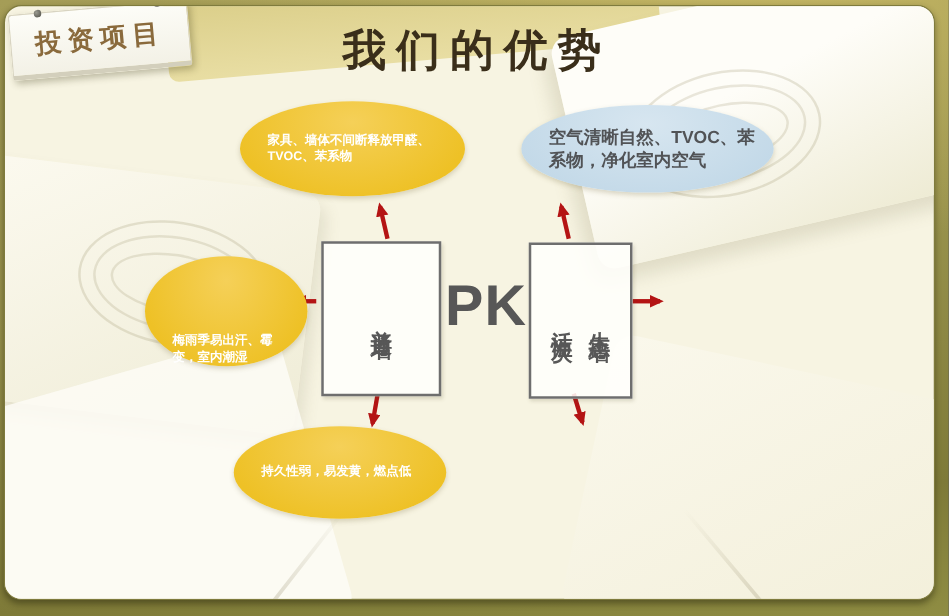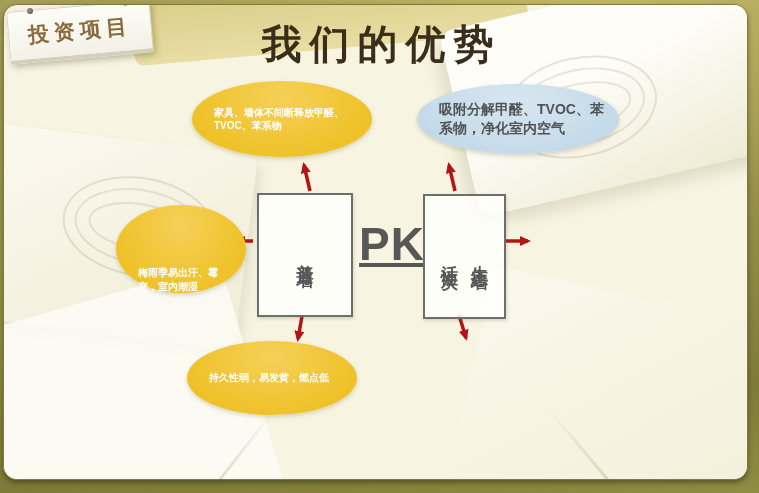--- a/index.html
+++ b/index.html
@@ -55,21 +55,21 @@
     font-family:"Liberation Serif","DejaVu Serif",serif;font-weight:bold;
     font-size:21px;letter-spacing:5px;color:var(--tag-brown,#8a6a3c);
   }
   .screw{position:absolute;width:6px;height:6px;border-radius:50%;
     background:radial-gradient(circle at 35% 35%,#9a9a90,#4c4c44);top:-3px;}
   .screw.s1{left:20px;}
   .screw.s2{right:20px;}
 
   .title{
     position:absolute;left:0;right:0;top:12px;margin:0;text-align:center;
-    font-size:40px;font-weight:bold;letter-spacing:8px;padding-left:12px;
+    font-size:35px;font-weight:bold;letter-spacing:8px;padding-left:12px;
     color:var(--title-brown,#3a2e1a);
   }
 
   .bubble{position:absolute;border-radius:50%;display:flex;align-items:center;
     font-weight:bold;box-shadow:0 2px 4px rgba(110,100,50,.25);}
   .bubble span{display:block;padding:0 14px 0 22px;line-height:1.35;}
   .bubble.yellow{
     background:radial-gradient(ellipse at 50% 22%,#f5d058 0%,var(--accent-yellow,#eec126) 75%);
     color:#ffffff;font-size:10px;}
   .bubble.blue{
@@ -83,22 +83,22 @@
   .b6{left:446px;top:339px;width:198px;height:66px;font-size:16px;justify-content:center;}
   .b6 span{padding:0;text-align:center;}
 
   .box{position:absolute;background:rgba(255,255,252,.88);
     border:2px solid #6e6e6e;display:flex;align-items:center;justify-content:center;
     box-shadow:1px 2px 3px rgba(90,85,45,.2);}
   .left-box{left:253px;top:188px;width:92px;height:120px;}
   .right-box{left:419px;top:189px;width:79px;height:121px;gap:7px;}
   .vtext{writing-mode:vertical-rl;text-orientation:upright;
     font-weight:bold;font-size:17px;letter-spacing:4px;color:var(--box-gray,#575757);}
-  .pk{position:absolute;left:331px;top:212px;width:90px;text-align:right;
-    font-size:46px;font-weight:bold;color:var(--box-gray,#575757);letter-spacing:1px;text-decoration:underline;}
+  .pk{position:absolute;left:352px;top:212px;width:90px;text-align:left;
+    font-size:46px;font-weight:bold;color:var(--box-gray,#575757);letter-spacing:1px;}
 
   .arrows{position:absolute;inset:0;width:759px;height:493px;z-index:1;}
   .arrow{stroke:var(--arrow-red,#b41414);stroke-width:3.5;}
   .ahead{fill:var(--arrow-red,#b41414);}
 </style>
 </head>
 <body>
 
 <div class="slide">
   <div class="panel">
@@ -141,21 +141,21 @@
         <span>家具、墙体不间断释放甲醛、TVOC、苯系物</span>
       </div>
       <div class="bubble yellow b2">
         <span>梅雨季易出汗、霉变，室内潮湿</span>
       </div>
       <div class="bubble yellow b3">
         <span>持久性弱，易发黄，燃点低</span>
       </div>
 
       <div class="bubble blue b4">
-        <span>吸附分解甲醛、TVOC、苯系物，净化室内空气</span>
+        <span>空气清晰自然、TVOC、苯系物，净化室内空气</span>
       </div>
 
       <div class="box left-box">
         <div class="vtext">普通墙</div>
       </div>
 
       <div class="pk">PK</div>
 
       <div class="box right-box">
         <div class="vtext">活性炭</div>

